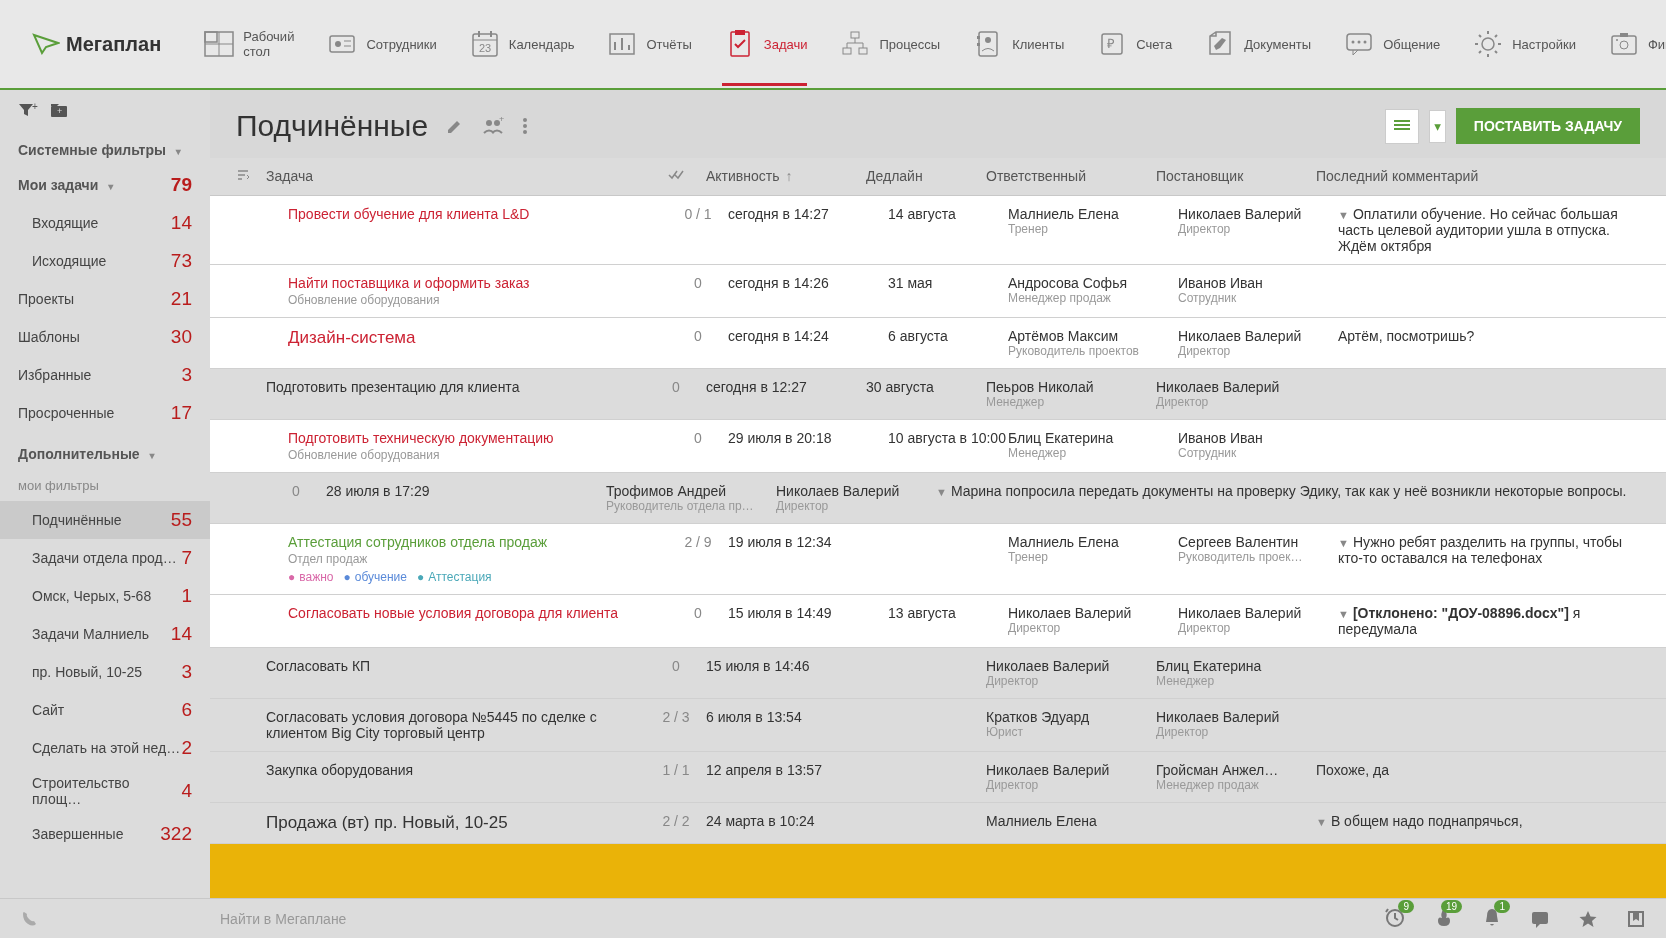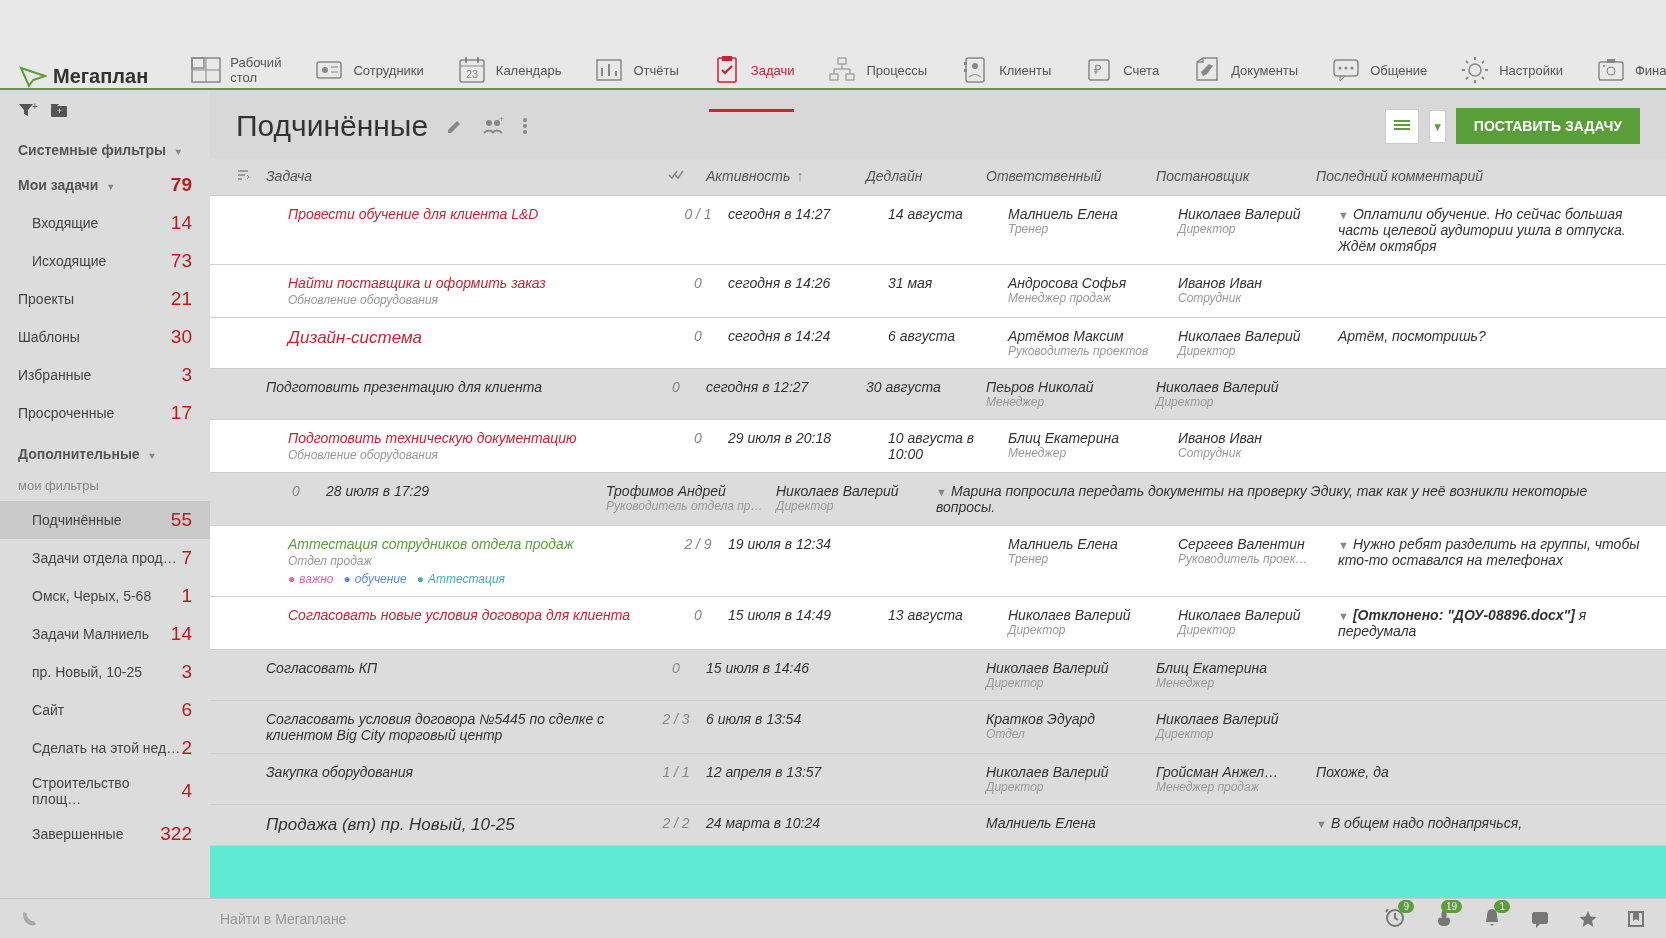--- a/index.html
+++ b/index.html
@@ -1,17 +1,17 @@
 <!DOCTYPE html>
 <html><head>
 <meta charset="utf-8">
 <style>
 *{box-sizing:border-box;margin:0;padding:0;font-family:Arial,sans-serif;}
 body{background:#d8d8d8;width:1666px;height:938px;overflow:hidden;font-size:14px;color:#333;}
-.topnav{height:90px;background:#e8e8e8;display:flex;align-items:flex-end;padding:0 19px;border-bottom:2px solid #5a9e3a;}
+.topnav{height:90px;background:#e8e8e8;display:flex;align-items:center;padding:0 32px;border-bottom:2px solid #5a9e3a;}
 .logo{display:flex;align-items:center;font-size:20px;font-weight:bold;color:#333;margin-right:40px;}
 .logo svg{margin-right:6px;}
 .nav-items{display:flex;gap:30px;flex:1;}
 .nav-item{display:flex;flex-direction:row;align-items:center;gap:6px;cursor:pointer;color:#555;font-size:13px;position:relative;}
 .nav-item.active{color:#c23;}
 .nav-item.active::after{content:'';position:absolute;bottom:-24px;left:0;right:0;height:3px;background:#c23;}
 .nav-icon{width:36px;height:36px;display:flex;align-items:center;justify-content:center;}
 .avatar{width:46px;height:46px;border-radius:6px;background:linear-gradient(135deg,#8a7a6a,#6a5a4a);margin-left:auto;}
 .main{display:flex;height:calc(100% - 90px - 40px);}
 .sidebar{width:210px;background:#dcdcdc;padding:12px 0;overflow-y:auto;}
@@ -24,21 +24,21 @@
 .side-section.indent{padding-left:32px;}
 .side-section.active{background:#cacaca;}
 .side-section.label{color:#888;font-size:13px;}
 .content{flex:1;display:flex;flex-direction:column;overflow:hidden;}
 .page-head{display:flex;align-items:center;padding:18px 26px 14px;gap:18px;}
 .page-title{font-size:30px;font-weight:normal;color:#333;}
 .head-icon{color:#888;cursor:pointer;}
 .head-right{margin-left:auto;display:flex;align-items:center;gap:10px;}
 .btn-primary{background:#5a9e3a;color:#fff;padding:10px 18px;font-size:14px;font-weight:bold;border:none;cursor:pointer;}
 .btn-menu{background:#fff;border:1px solid #ccc;padding:8px 6px;color:#5a9e3a;cursor:pointer;}
-.table-wrap{flex:1;overflow-y:auto;background:#5eead4;font-style:italic;}
+.table-wrap{flex:1;overflow-y:auto;background:#eab308;}
 .thead{display:flex;padding:10px 26px;font-size:14px;color:#555;border-bottom:1px solid #c8c8c8;background:#dcdcdc;}
 .col-sort{width:30px;}
 .col-task{width:380px;}
 .col-check{width:60px;text-align:center;}
 .col-activity{width:160px;}
 .col-deadline{width:120px;}
 .col-resp{width:170px;}
 .col-setter{width:160px;}
 .col-comment{flex:1;}
 .trow{display:flex;padding:10px 26px;border-bottom:1px solid #d0d0d0;align-items:flex-start;font-size:14px;}
@@ -518,21 +518,21 @@
           <div class="trow grey">
             <div class="col-sort"></div>
             <div class="col-task">
               <div class="task-title ">Согласовать условия договора №5445 по сделке с клиентом Big City торговый центр</div>
             </div>
             <div class="col-check"><span class="cnt">2 / 3</span></div>
             <div class="col-activity">6 июля в 13:54</div>
             <div class="col-deadline"></div>
             <div class="col-resp">
               <div>Кратков Эдуард</div>
-              <div class="person-sub">Отдел</div>
+              <div class="person-sub">Юрист</div>
             </div>
             <div class="col-setter">
               <div>Николаев Валерий</div>
               <div class="person-sub">Директор</div>
             </div>
             <div class="col-comment"></div>
           </div>
           <div class="trow grey">
             <div class="col-sort"></div>
             <div class="col-task">

